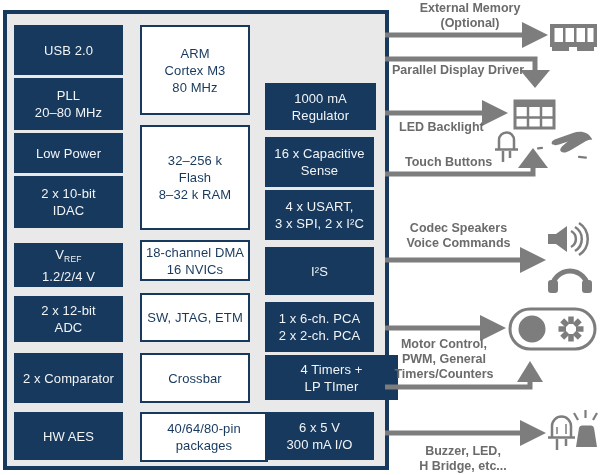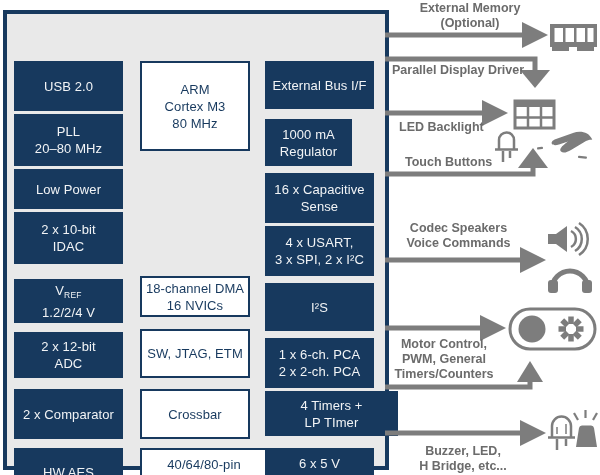--- a/index.html
+++ b/index.html
@@ -10,21 +10,21 @@
   }
   .mainbox{
     position:absolute;left:3px;top:10px;width:378px;height:452px;
     border:4px solid var(--navy,#17395e);
     background:var(--graybg,#e9e9e9);
   }
   .block{
     position:absolute;box-sizing:border-box;
     display:flex;flex-direction:column;align-items:center;justify-content:center;
     text-align:center;white-space:pre-line;
-    font-size:13px;line-height:17px;letter-spacing:.1px;margin-top:36px;
+    font-size:13px;line-height:17px;letter-spacing:.1px;
   }
   .navy{background:var(--navy,#17395e);color:#f2f4f6;}
   .white{background:#fff;border:2px solid var(--navy,#17395e);color:var(--navy,#17395e);}
   .sub{font-size:8.5px;vertical-align:-3px;letter-spacing:.3px;}
   .ann{
     position:absolute;color:var(--anntext,#6b6b6b);
     font-size:12.5px;line-height:15px;white-space:pre-line;font-weight:bold;
   }
   .ctr{text-align:center;}
   svg.overlay{position:absolute;left:0;top:0;}
@@ -47,29 +47,31 @@
     <div>1.2/2/4 V</div>
   </div>
   <div class="block navy" style="left:14px;top:296px;width:109px;height:46px">2 x 12-bit
 ADC</div>
   <div class="block navy" style="left:14px;top:353px;width:109px;height:50px">2 x Comparator</div>
   <div class="block navy" style="left:14px;top:412px;width:109px;height:48px">HW AES</div>
 
   <div class="block white" style="left:140px;top:25px;width:110px;height:90px">ARM
 Cortex M3
 80 MHz</div>
+  <div class="block white" style="left:140px;top:125px;width:110px;height:105px">32–256 k
+Flash
+8–32 k RAM</div>
   <div class="block white" style="left:140px;top:240px;width:110px;height:41px">18-channel DMA
 16 NVICs</div>
   <div class="block white" style="left:140px;top:293px;width:110px;height:49px">SW, JTAG, ETM</div>
   <div class="block white" style="left:140px;top:353px;width:110px;height:50px">Crossbar</div>
   <div class="block white" style="left:140px;top:412px;width:128px;height:50px">40/64/80-pin
 packages</div>
 
-  <div class="block navy" style="left:265px;top:25px;width:109px;height:48px">External Bus I/F</div>
-  <div class="block navy" style="left:265px;top:83px;width:87px;height:47px">1000 mA
+  <div class="block navy" style="left:265px;top:83px;width:111px;height:47px">1000 mA
 Regulator</div>
   <div class="block navy" style="left:265px;top:137px;width:109px;height:50px">16 x Capacitive
 Sense</div>
   <div class="block navy" style="left:265px;top:190px;width:109px;height:50px">4 x USART,
 3 x SPI, 2 x I²C</div>
   <div class="block navy" style="left:265px;top:247px;width:109px;height:48px">I²S</div>
   <div class="block navy" style="left:265px;top:302px;width:109px;height:50px">1 x 6-ch. PCA
 2 x 2-ch. PCA</div>
   <div class="block navy" style="left:265px;top:355px;width:133px;height:45px">4 Timers +
 LP TImer</div>

